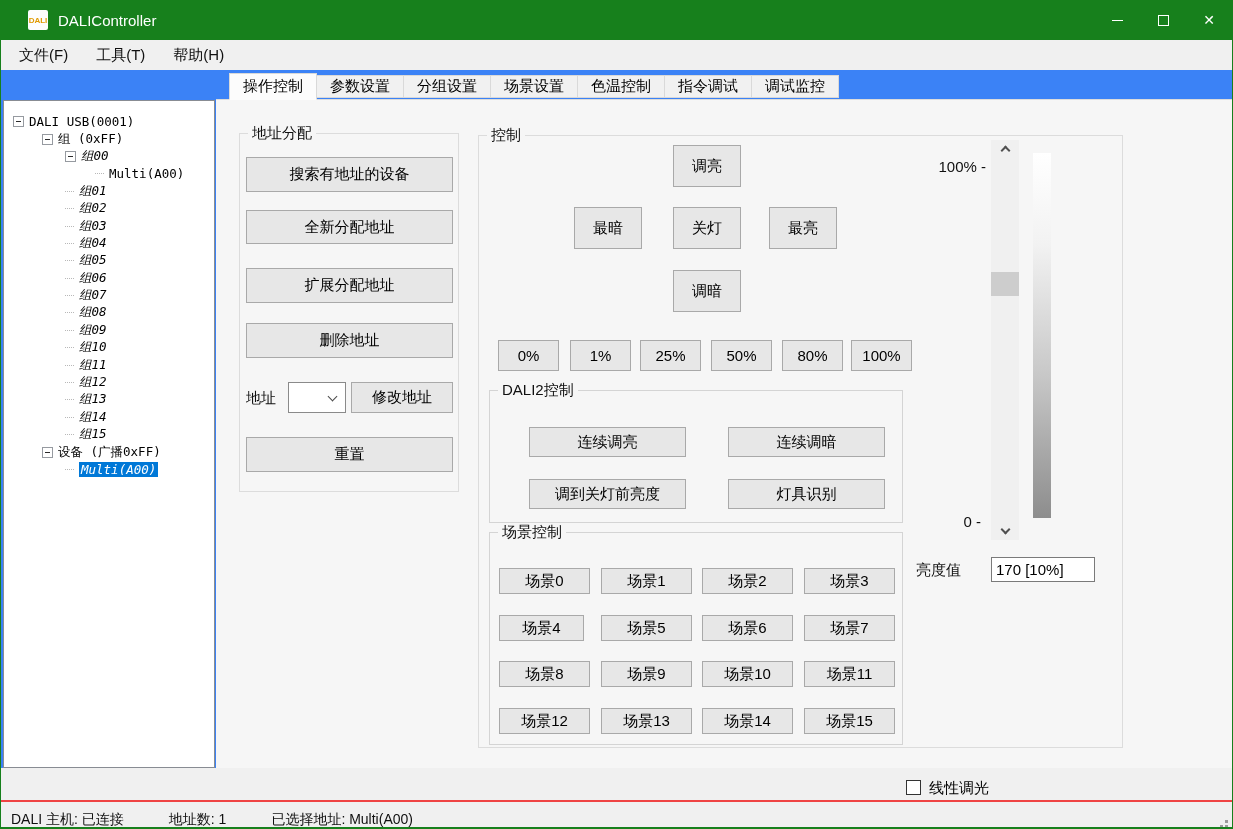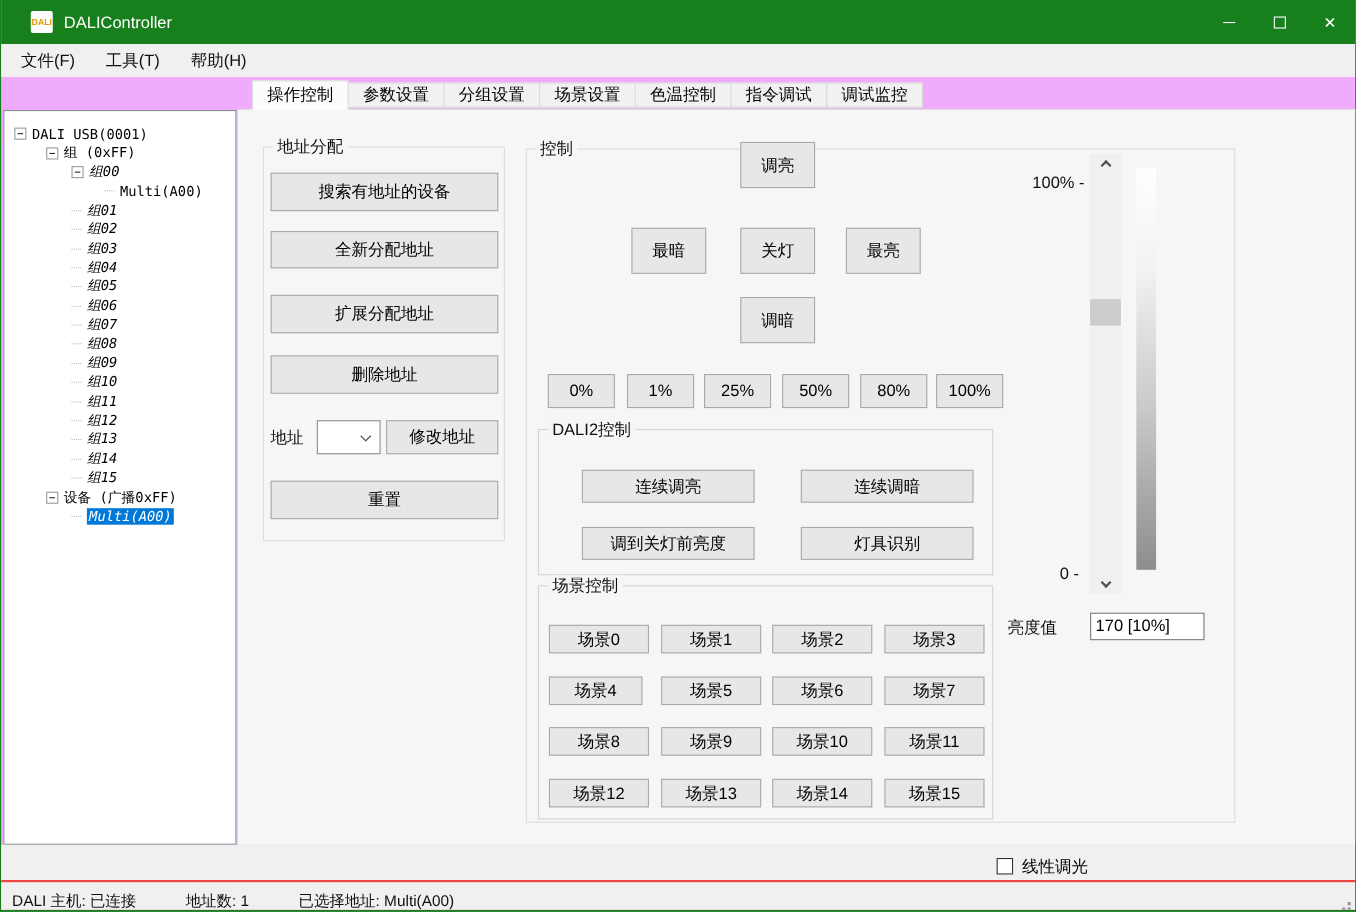--- a/index.html
+++ b/index.html
@@ -1,18 +1,18 @@
 <!DOCTYPE html>
 <html><head>
 <meta charset="utf-8">
 <style>
   * { margin:0; padding:0; box-sizing:border-box; }
   html,body { width:1233px; height:829px; }
   body { font-family:"Liberation Sans","DejaVu Sans",sans-serif; font-size:15px; color:#000; }
-  .window { position:relative; width:1233px; height:829px; background:#f0abfc;
+  .window { position:relative; width:1233px; height:829px; background:#3b82f6;
             border-left:1px solid #17801c; border-right:1px solid #17801c; border-bottom:2px solid #17801c; overflow:hidden; }
 
   
   .titlebar { position:absolute; left:0; top:0; width:100%; height:40px; background:#17801c; display:flex; align-items:center; }
   .appicon { width:20px; height:20px; margin-left:27px; background:#fdfdfd; border-radius:2px;
              display:flex; align-items:center; justify-content:center; font-size:8px; font-weight:bold; color:#e09a00; letter-spacing:0; }
   .apptitle { color:#ffffff; margin-left:10px; font-size:15px; }
   .wincontrols { margin-left:auto; display:flex; height:100%; }
   .winbtn { width:46px; height:100%; display:flex; align-items:center; justify-content:center; color:#fff; }
   .min-glyph { width:11px; height:1px; background:#fff; }
@@ -211,21 +211,21 @@
   <div class="combo" style="left:287px; top:382px; width:58px; height:31px;">
     <span></span>
     <span class="chev"></span>
   </div>
   <div class="btn" style="left:350px; top:382px; width:102px; height:31px;">修改地址</div>
   <div class="btn" style="left:245px; top:437px; width:207px; height:35px;">重置</div>
 
   <div class="gb" style="left:477px; top:135px; width:645px; height:613px;">
     <span class="lbl">控制</span>
   </div>
-  <div class="btn" style="left:672px; top:129px; width:68px; height:42px;">调亮</div>
+  <div class="btn" style="left:672px; top:145px; width:68px; height:42px;">调亮</div>
   <div class="btn" style="left:573px; top:207px; width:68px; height:42px;">最暗</div>
   <div class="btn" style="left:672px; top:207px; width:68px; height:42px;">关灯</div>
   <div class="btn" style="left:768px; top:207px; width:68px; height:42px;">最亮</div>
   <div class="btn" style="left:672px; top:270px; width:68px; height:42px;">调暗</div>
   <div class="btn" style="left:497px; top:340px; width:61px; height:31px;">0%</div>
   <div class="btn" style="left:569px; top:340px; width:61px; height:31px;">1%</div>
   <div class="btn" style="left:639px; top:340px; width:61px; height:31px;">25%</div>
   <div class="btn" style="left:710px; top:340px; width:61px; height:31px;">50%</div>
   <div class="btn" style="left:781px; top:340px; width:61px; height:31px;">80%</div>
   <div class="btn" style="left:850px; top:340px; width:61px; height:31px;">100%</div>

